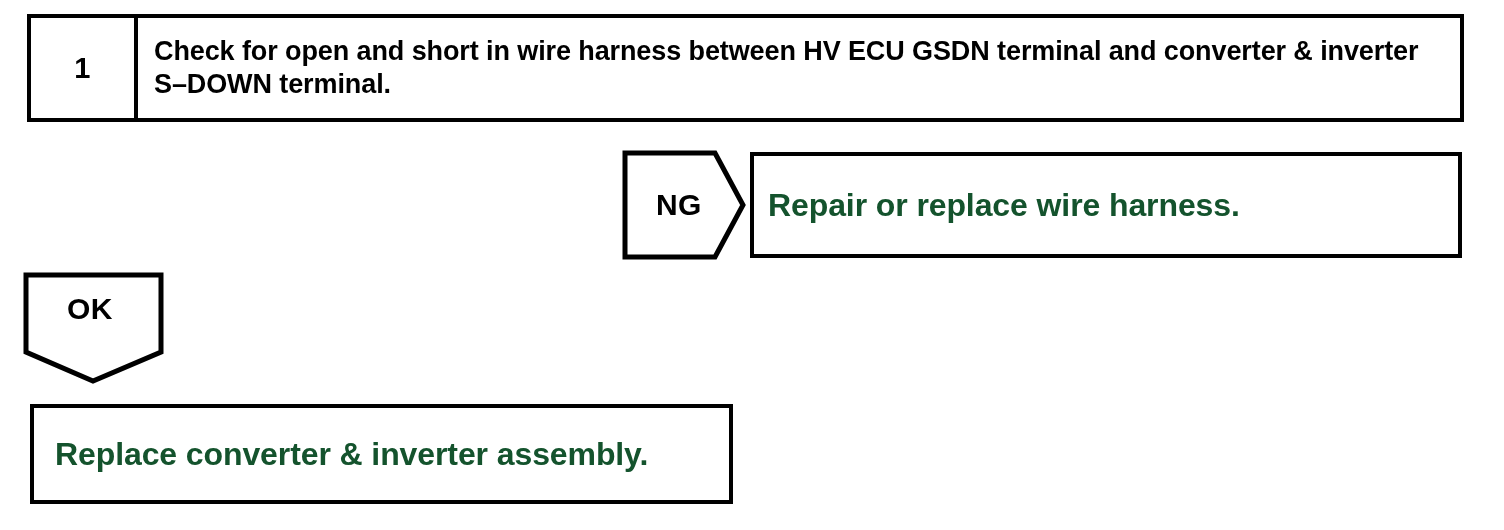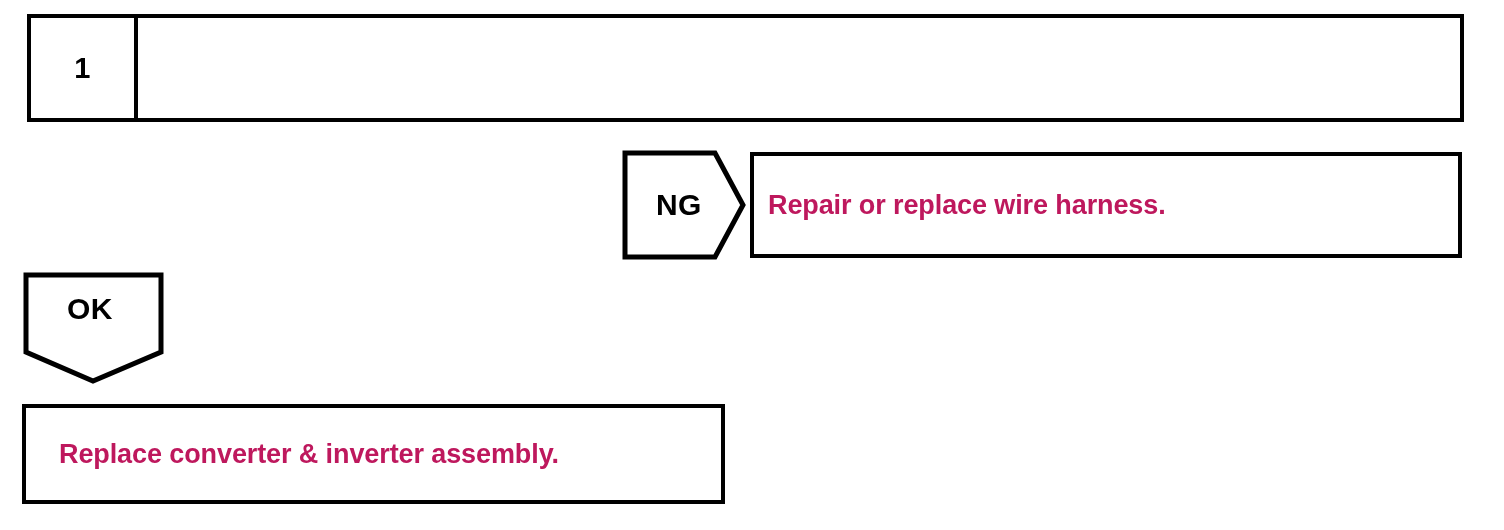--- a/index.html
+++ b/index.html
@@ -68,33 +68,33 @@
     left: 750px;
     top: 152px;
     width: 712px;
     height: 106px;
     display: flex;
     align-items: center;
     padding-left: 14px;
     box-sizing: border-box;
   }
   #replace-box {
-    left: 22px;
+    left: 30px;
     top: 404px;
     width: 703px;
     height: 100px;
     display: flex;
     align-items: center;
-    padding-left: 33px;
+    padding-left: 21px;
     box-sizing: border-box;
   }
   .result-text {
-    font-size: 27px;
+    font-size: 32px;
     font-weight: bold;
-    color: #be185d;
+    color: #14532d;
     line-height: 1.2;
     letter-spacing: -0.1px;
   }
 
   
   .pent {
     position: absolute;
   }
   .pent svg {
     display: block;
@@ -135,20 +135,23 @@
 </style>
 </head>
 <body>
 
 <div id="canvas">
 
   <div class="node-box" id="step-box">
     <div id="step-number-cell">
       <span class="num">1</span>
     </div>
+    <div id="step-text-cell">
+      <span class="body">Check for open and short in wire harness between HV ECU GSDN terminal and converter &amp; inverter S–DOWN terminal.</span>
+    </div>
   </div>
 
   <div class="pent" id="ng-connector">
     <svg width="124" height="110" viewBox="0 0 124 110">
       <polygon points="3,3 93,3 121,55 93,107 3,107" fill="#ffffff" stroke="#000000" stroke-width="5" stroke-linejoin="miter"></polygon>
     </svg>
     <span class="pent-label">NG</span>
   </div>
 
   <div class="node-box" id="repair-box">

